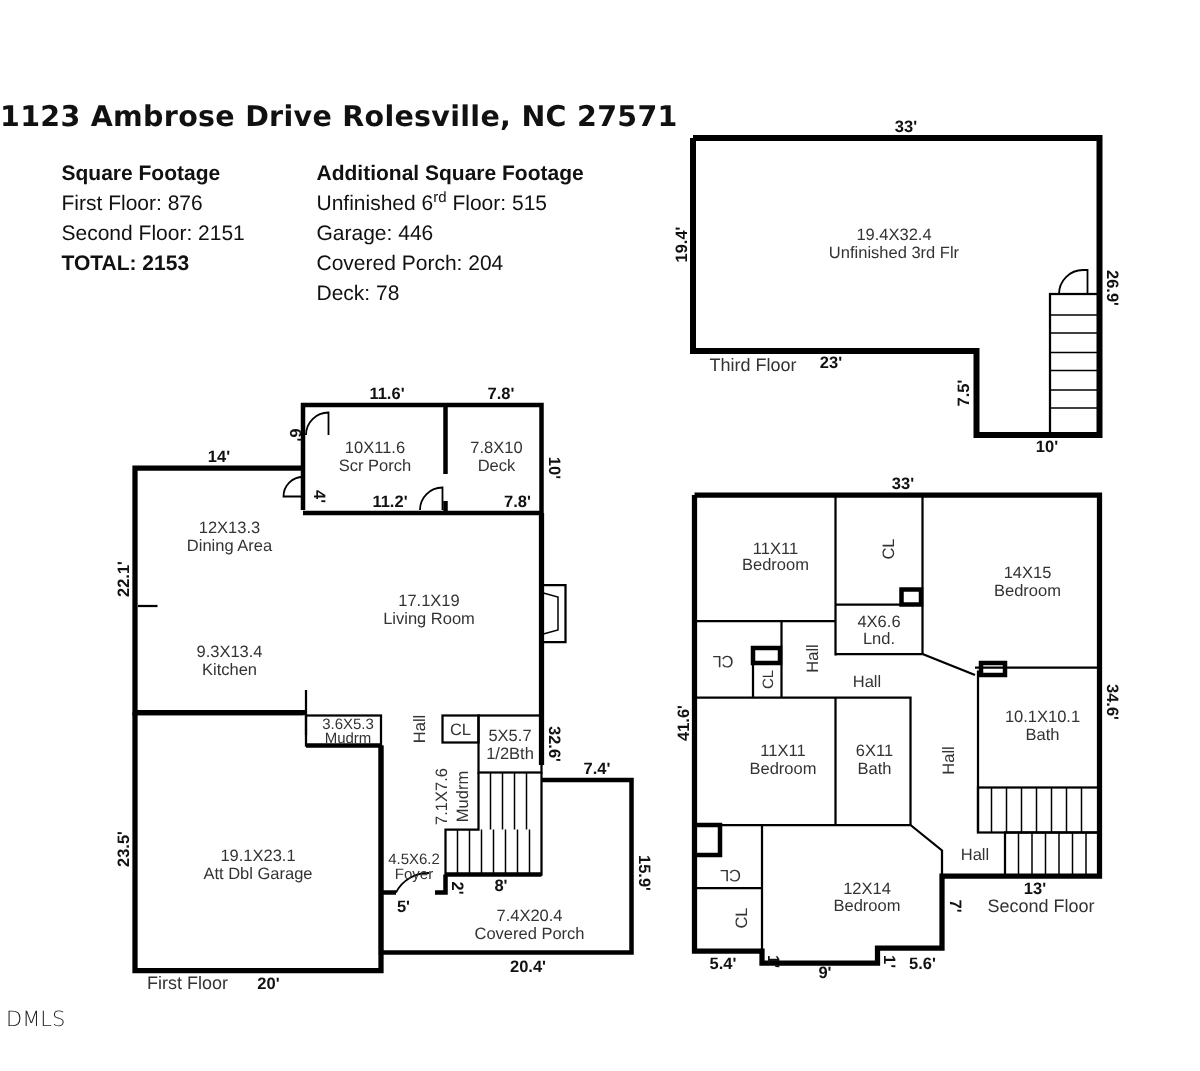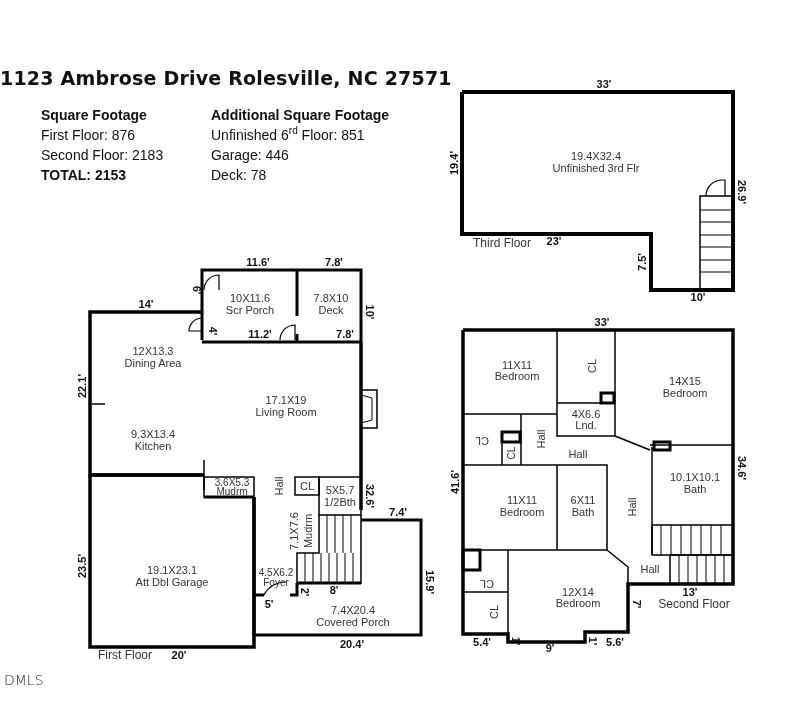--- a/index.html
+++ b/index.html
@@ -17,28 +17,29 @@
   .wm { position:absolute; left:4px; top:672px; font-size:14px; color:#222; font-family:"DejaVu Sans", sans-serif; font-weight:200; letter-spacing:0px; }
 </style>
 </head>
 <body>
 
 <div class="title">1123 Ambrose Drive Rolesville, NC 27571</div>
 
 <div class="col" id="col1">
   <div class="h">Square Footage</div>
   <div>First Floor: 876</div>
-  <div>Second Floor: 2183</div>
+  <div>Second Floor: 2151</div>
   <div class="b">TOTAL: 2153</div>
 </div>
 
 <div class="col" id="col2">
   <div class="h">Additional Square Footage</div>
-  <div><span>Unfinished 6</span><sup>rd</sup><span> Floor: 851</span></div>
+  <div><span>Unfinished 6</span><sup>rd</sup><span> Floor: 515</span></div>
   <div>Garage: 446</div>
+  <div>Covered Porch: 204</div>
   <div>Deck: 78</div>
 </div>
 
 <svg width="800" height="714" viewBox="0 0 800 714">
 
   <g fill="none" stroke="#000">
     <polyline points="462,92 733,92 733,290 651,290 651,234 462,234 462,92" stroke-width="4"></polyline>
 
     <rect x="700" y="196" width="33" height="94" stroke-width="1.5"></rect>
     <line x1="700" y1="210" x2="733" y2="210" stroke-width="1"></line>

